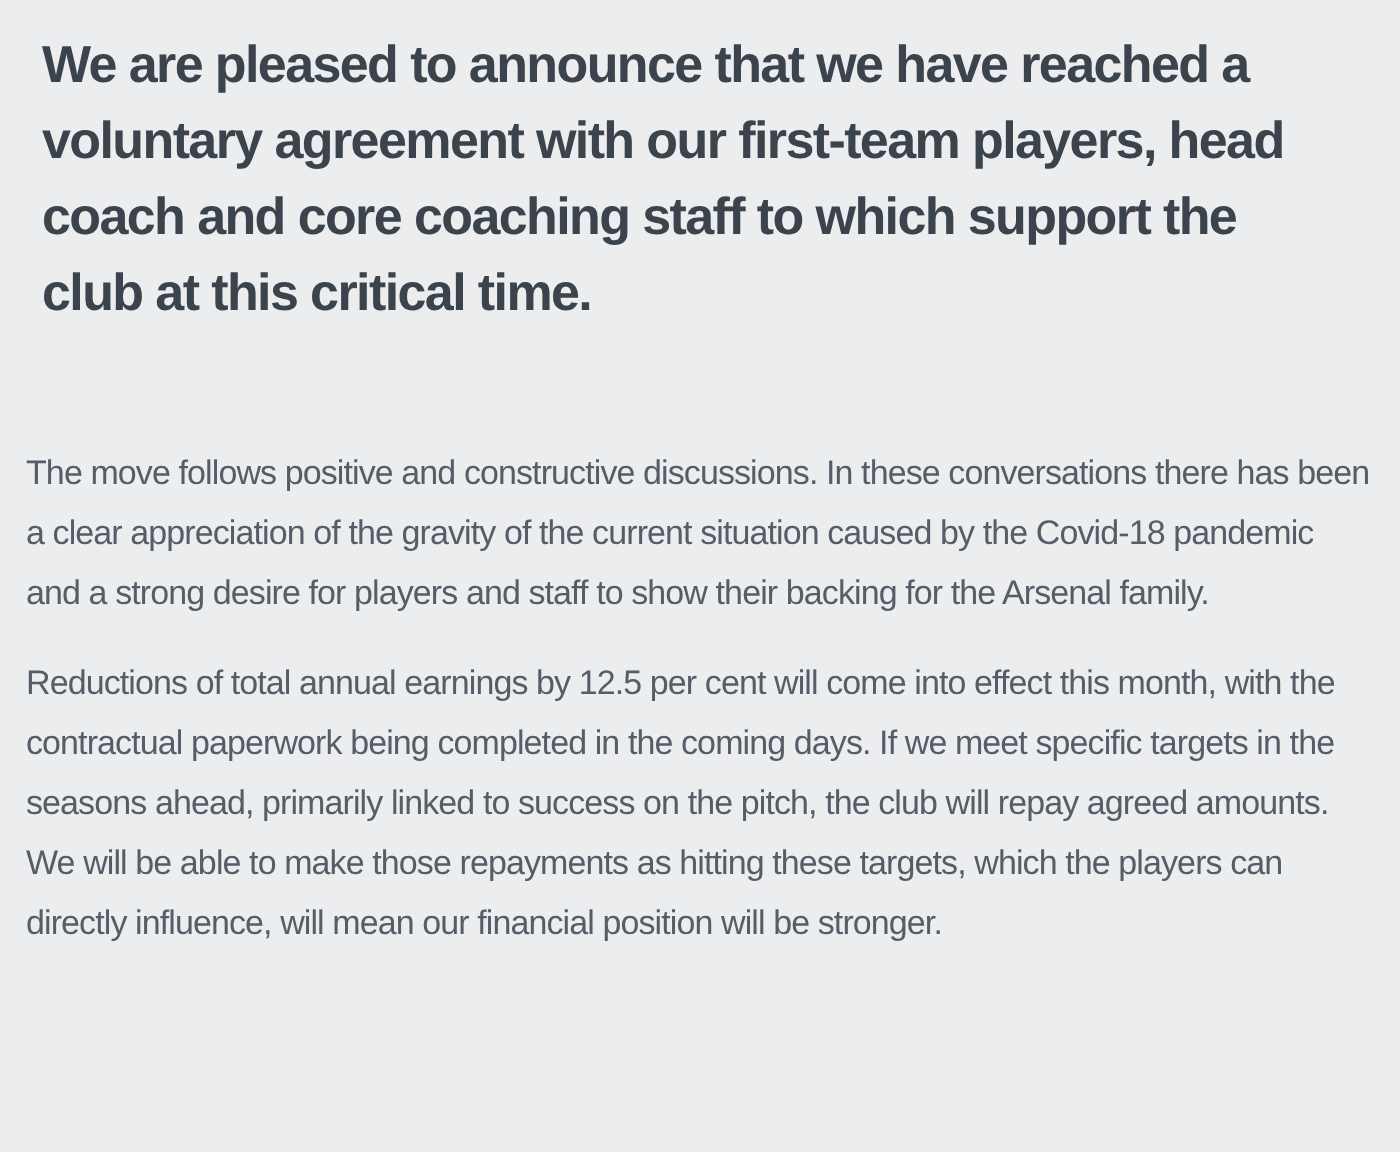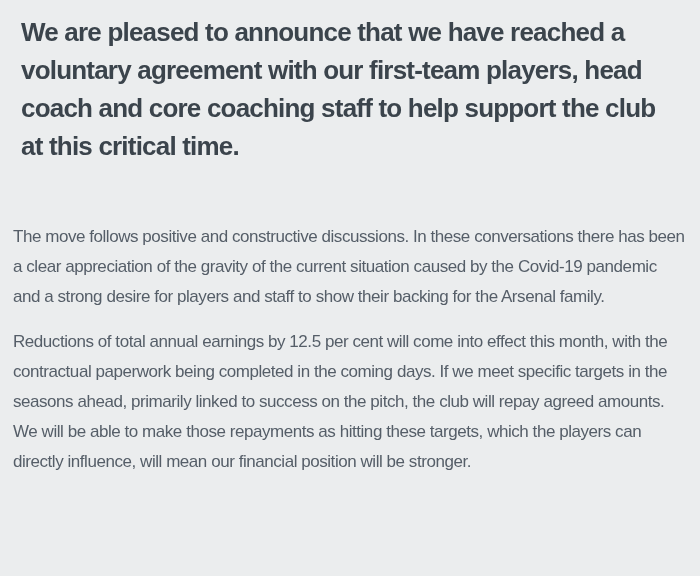--- a/index.html
+++ b/index.html
@@ -42,18 +42,18 @@
     margin-top: 57px;
   }
   .body-copy p + p {
     margin-top: 15px;
   }
 </style>
 </head>
 <body>
 
 <div class="page">
-  <h1 class="headline">We are pleased to announce that we have reached a voluntary agreement with our first-team players, head coach and core coaching staff to help support the club at this critical time.</h1>
+  <h1 class="headline">We are pleased to announce that we have reached a voluntary agreement with our first-team players, head coach and core coaching staff to which support the club at this critical time.</h1>
   <div class="body-copy">
-    <p class="first">The move follows positive and constructive discussions. In these conversations there has been a clear appreciation of the gravity of the current situation caused by the Covid-19 pandemic and a strong desire for players and staff to show their backing for the Arsenal family.</p>
+    <p class="first">The move follows positive and constructive discussions. In these conversations there has been a clear appreciation of the gravity of the current situation caused by the Covid-18 pandemic and a strong desire for players and staff to show their backing for the Arsenal family.</p>
     <p>Reductions of total annual earnings by 12.5 per cent will come into effect this month, with the contractual paperwork being completed in the coming days. If we meet specific targets in the seasons ahead, primarily linked to success on the pitch, the club will repay agreed amounts. We will be able to make those repayments as hitting these targets, which the players can directly influence, will mean our financial position will be stronger.</p>
   </div>
 </div>
 
 </body></html>

